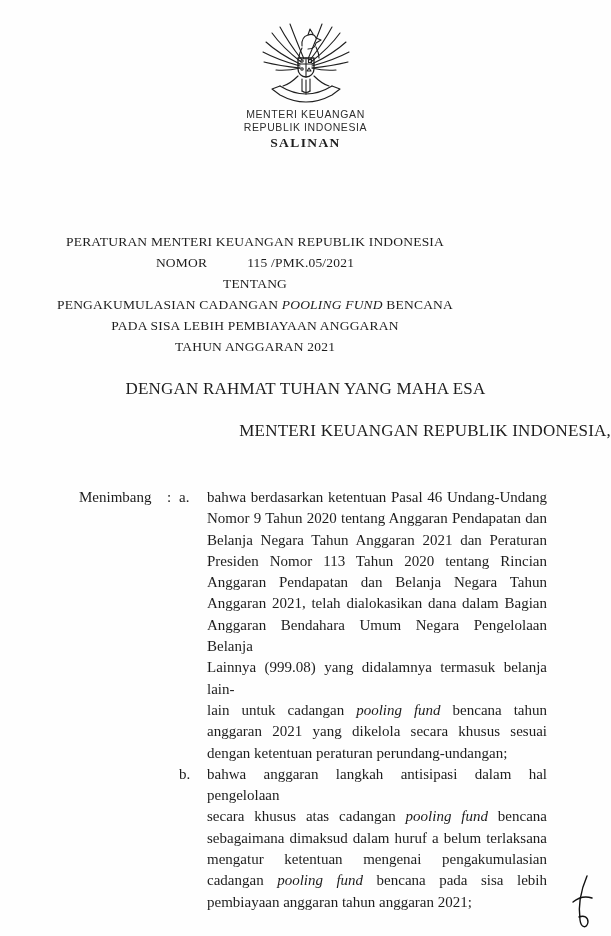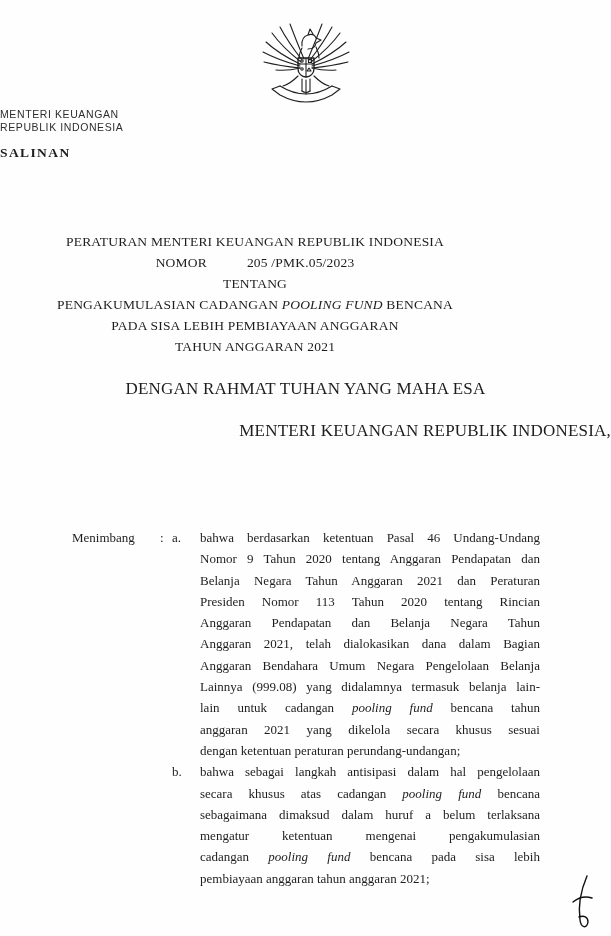--- a/index.html
+++ b/index.html
@@ -10,49 +10,49 @@
   }
   .page {
     position:relative;
     width:611px; height:936px;
     background:#fefefe;
     overflow:hidden;
     margin:0;
   }
 
   
-  .letterhead { position:absolute; top:22px; left:0; width:611px; text-align:left; }
+  .letterhead { position:absolute; top:22px; left:0; width:611px; text-align:center; }
   .emblem { display:block; margin:0 auto 4px; }
   .ministry-line {
     font-family:"Liberation Sans", sans-serif;
     font-size:10.5px; line-height:13px; letter-spacing:0.6px; color:#2e2e2e;
   }
-  .salinan { font-size:13.5px; font-weight:bold; letter-spacing:1.4px; margin-top:11px; }
+  .salinan { font-size:13.5px; font-weight:bold; letter-spacing:1.4px; margin-top:1px; }
 
   
   .title-block {
     position:absolute; top:231px; left:0; width:510px;
     text-align:center; font-size:13.5px; line-height:21px; letter-spacing:0.2px;
   }
   .nomor-gap { display:inline-block; width:40px; }
   .center-lines .jline { text-align:center; }
 
   
   .invocation, .authority {
     position:absolute; left:0; width:611px; text-align:center;
     font-size:17px; letter-spacing:0.2px;
   }
   .invocation { top:379px; }
   .authority  { top:421px;text-align:right; }
 
   
   .considerations {
-    position:absolute; top:487px; left:72px;
+    position:absolute; top:487px; left:79px;
     display:flex; align-items:flex-start;
-    font-size:13px; line-height:21.3px;margin-top:40px;
+    font-size:15px; line-height:21.3px;
   }
   .cons-label { width:88px; }
   .cons-colon { width:12px; }
   .cons-items { width:368px; }
   .cons-item  { display:flex; align-items:flex-start; }
   .item-marker { width:28px; }
   .justify-lines { width:340px; }
   .justify-lines .jline { text-align:justify; text-align-last:justify; }
   .justify-lines .jline:last-child { text-align-last:left; }
 
@@ -115,21 +115,21 @@
       <path d="M22 64 l-8 3 8 6 q26 14 52 0 l8 -6 -8 -3"></path>
     </svg>
     <div class="ministry-line">MENTERI KEUANGAN</div>
     <div class="ministry-line">REPUBLIK INDONESIA</div>
     <div class="salinan">SALINAN</div>
   </header>
 
   <section class="title-block">
     <div class="tline">PERATURAN MENTERI KEUANGAN REPUBLIK INDONESIA</div>
     <div class="tline">
-      <span>NOMOR</span><span class="nomor-gap"></span><span>205 /PMK.05/2023</span>
+      <span>NOMOR</span><span class="nomor-gap"></span><span>115 /PMK.05/2021</span>
     </div>
     <div class="tline">TENTANG</div>
     <div class="center-lines">
         <div class="jline">PENGAKUMULASIAN CADANGAN <i>POOLING FUND</i> BENCANA</div>
         <div class="jline">PADA SISA LEBIH PEMBIAYAAN ANGGARAN</div>
         <div class="jline">TAHUN ANGGARAN 2021</div>
       </div>
   </section>
 
   <div class="invocation">DENGAN RAHMAT TUHAN YANG MAHA ESA</div>
@@ -151,21 +151,21 @@
             <div class="jline">Anggaran Bendahara Umum Negara Pengelolaan Belanja</div>
             <div class="jline">Lainnya (999.08) yang didalamnya termasuk belanja lain-</div>
             <div class="jline">lain untuk cadangan <i>pooling fund</i> bencana tahun</div>
             <div class="jline">anggaran 2021 yang dikelola secara khusus sesuai</div>
             <div class="jline">dengan ketentuan peraturan perundang-undangan;</div>
           </div>
       </div>
       <div class="cons-item">
         <div class="item-marker">b.</div>
         <div class="justify-lines">
-            <div class="jline">bahwa sebagai langkah antisipasi dalam hal pengelolaan</div>
+            <div class="jline">bahwa anggaran langkah antisipasi dalam hal pengelolaan</div>
             <div class="jline">secara khusus atas cadangan <i>pooling fund</i> bencana</div>
             <div class="jline">sebagaimana dimaksud dalam huruf a belum terlaksana</div>
             <div class="jline">mengatur ketentuan mengenai pengakumulasian</div>
             <div class="jline">cadangan <i>pooling fund</i> bencana pada sisa lebih</div>
             <div class="jline">pembiayaan anggaran tahun anggaran 2021;</div>
           </div>
       </div>
     </div>
   </section>
 

